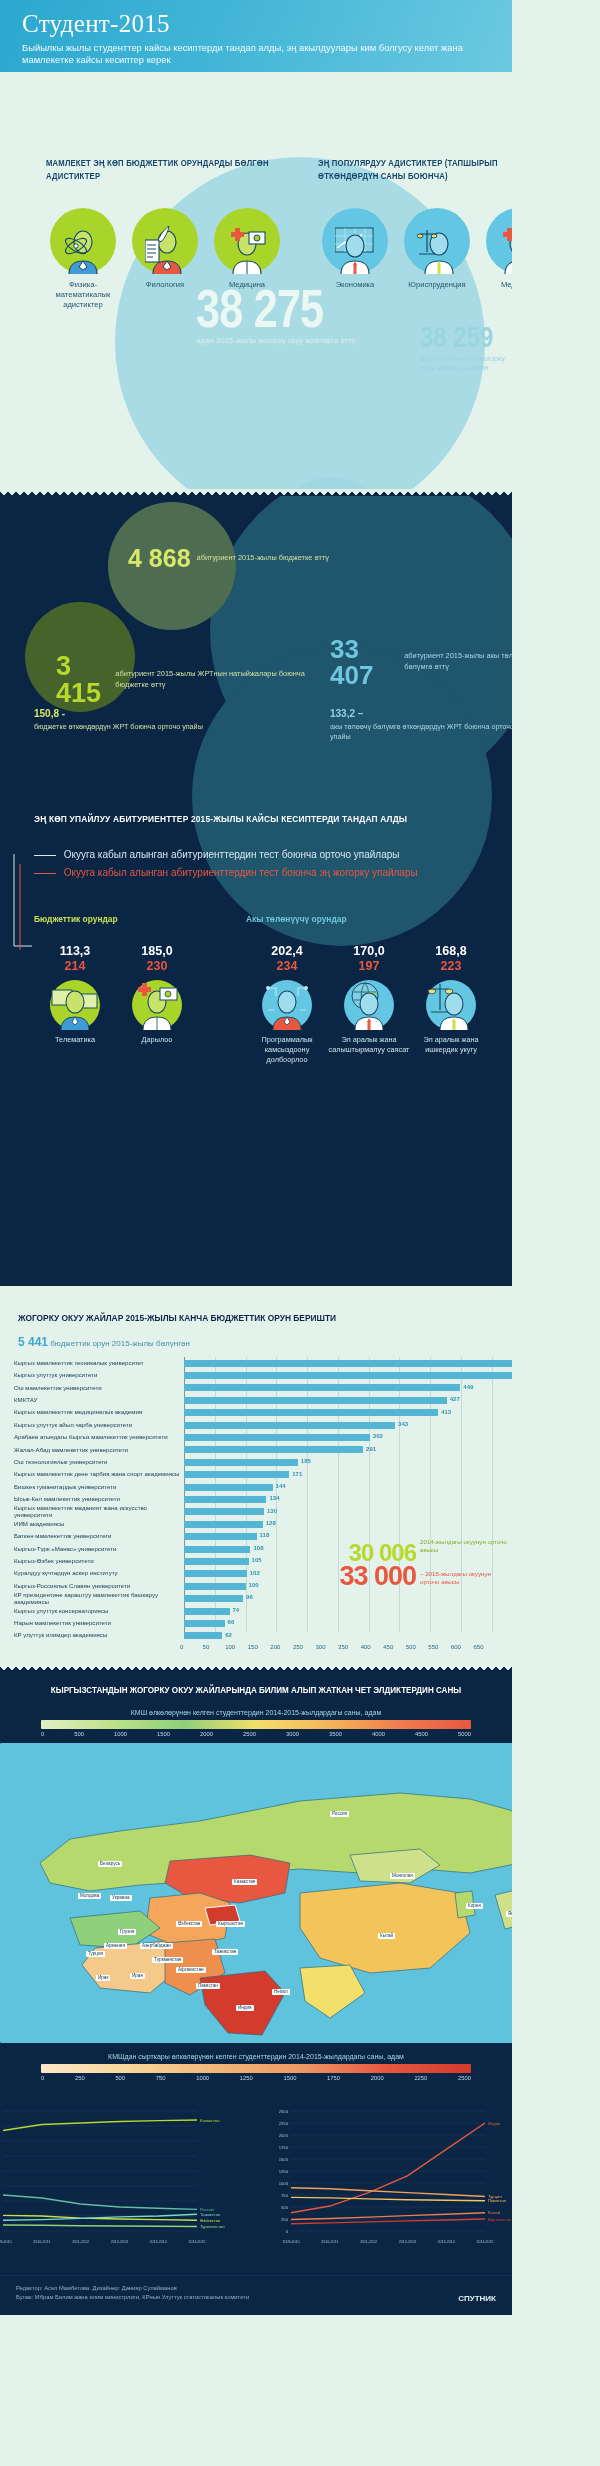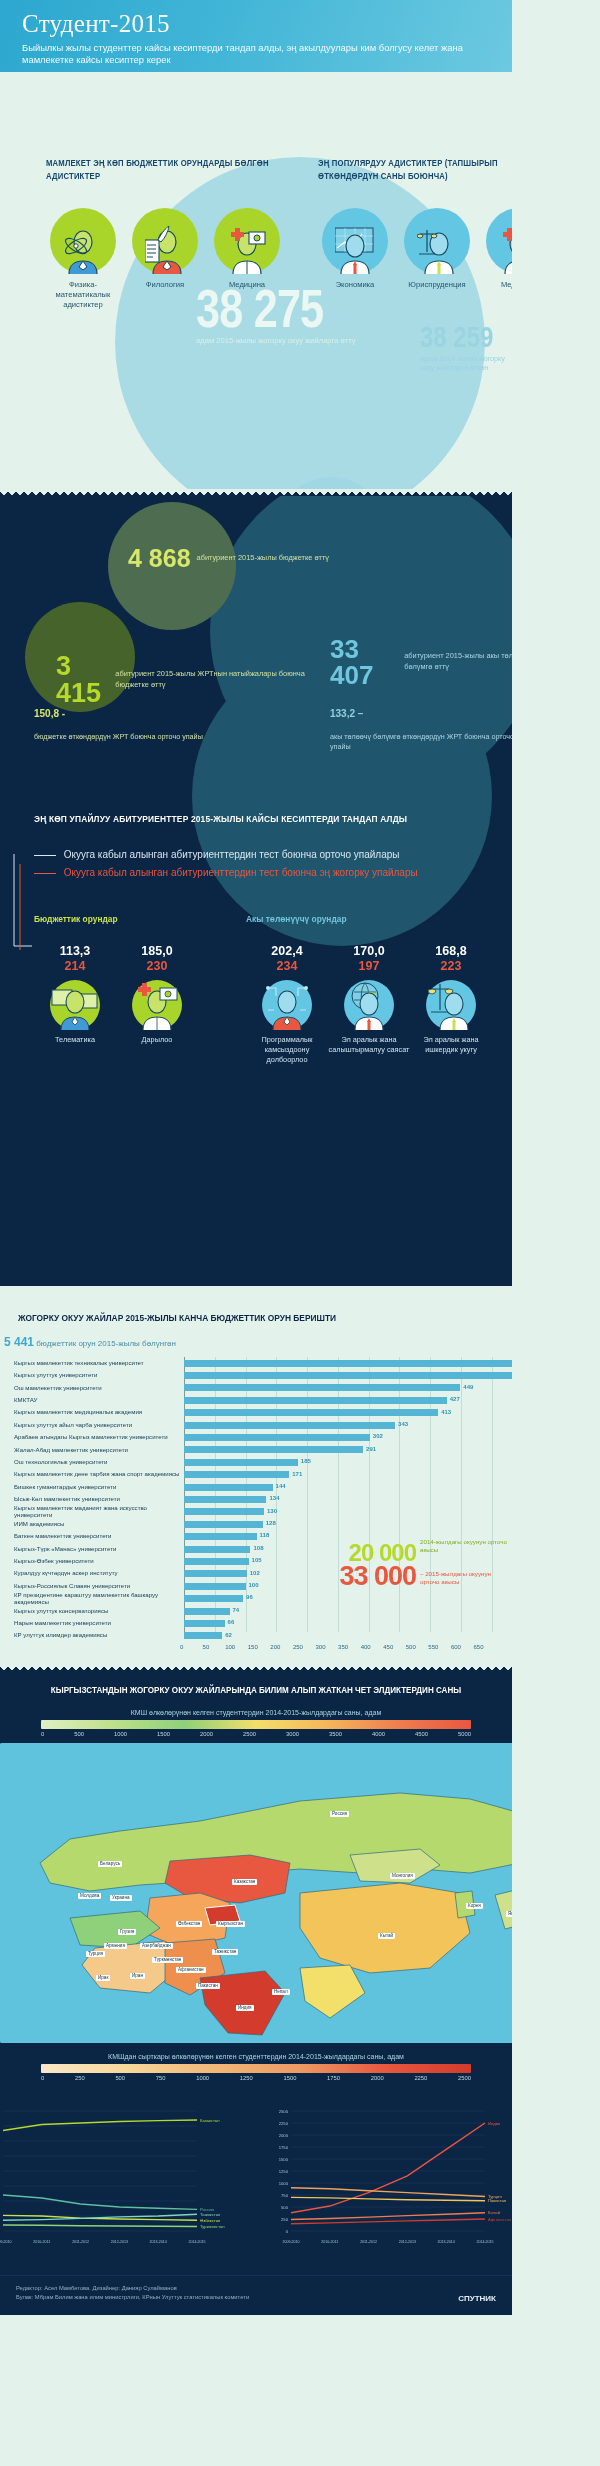--- a/index.html
+++ b/index.html
@@ -98,21 +98,21 @@
     border-radius:50%; background:#46632c;
   }
   .stat { position:absolute; display:flex; align-items:center; gap:6px;}
   .stat .n { font-weight:700; font-size:25px; line-height:1;}
   .stat .t { font-size:7.4px; line-height:1.45;}
   .lime .n { color:#d7e86b;} .lime .t { color:#cfe0a0;}
   .lime2 .n { color:#b6d92c; font-size:27px;} .lime2 .t { color:#cfe0a0;}
   .cyan .n { color:#6fc6dd; font-size:26px;} .cyan .t { color:#a8d5e2;}
   .foot { position:absolute;}
   .foot .h { font-weight:700; font-size:10px; line-height:1.2;}
-  .foot .s { font-size:7.2px; line-height:1.45; margin-top:12px;}
+  .foot .s { font-size:7.2px; line-height:1.45; margin-top:2px;}
   .foot.y .h { color:#d7e86b;} .foot.y .s { color:#cfe0a0;}
   .foot.c .h { color:#8fd2e2;} .foot.c .s { color:#a8d5e2;}
 
   .s2h {
     font-weight:700; font-size:9px; color:#fff; letter-spacing:.2px;
     transform:scaleX(.93); transform-origin:left;
   }
   .legend { font-size:10px; line-height:1.8;}
   .legend .a { color:#d9e7ee;} .legend .b { color:#e8573f;}
   .grp-title { font-weight:700; font-size:8.4px;}
@@ -122,21 +122,21 @@
   .pv2 { color:#e8573f; font-weight:700; font-size:12.5px; margin-top:1px;}
   .pdisc { width:50px; height:50px; border-radius:50%; margin:7px auto 0;}
   .plbl { font-size:7.3px; color:#cfe3ee; line-height:1.35; margin-top:5px;}
 
   
   .s3 { background:#e4f2ec; padding:16px 0 14px 0; position:relative;}
   .s3 h2 {
     font-weight:700; font-size:9px; color:#0b2545; margin:4px 0 0 18px;
     transform:scaleX(.93); transform-origin:left;
   }
-  .s3 .sub { margin:12px 0 8px 4px; font-size:8px; color:#4a8fa8;}
+  .s3 .sub { margin:12px 0 8px 18px; font-size:8px; color:#4a8fa8;}
   .s3 .sub b { font-size:12px; color:#3fa8cc; font-weight:700;}
   .chartbox { position:relative; margin:0 12px 0 14px; }
   .barrow { display:flex; align-items:center; height:12.4px;}
   .bname { width:170px; font-size:6.1px; color:#123b52; line-height:1.1; text-align:left; padding-right:4px;}
   .btrack { flex:1; position:relative; height:12.4px;}
   .bfill { position:absolute; left:0; top:2.7px; height:7px; background:#54b6d4;}
   .bval { position:absolute; top:2px; font-size:6px; color:#2f93b5; font-weight:700;}
   .gridv { position:absolute; top:0; bottom:18px; width:1px; background:#c3ddd6;}
   .gridv.first { background:#7e9a95; width:1px;}
   .axis { display:flex; margin-left:170px; margin-top:2px;}
@@ -626,21 +626,21 @@
           <span>350</span>
           <span>400</span>
           <span>450</span>
           <span>500</span>
           <span>550</span>
           <span>600</span>
           <span>650</span>
         </div>
       </div>
     <div class="overlay-num">
-      <div class="a">20 000</div>
+      <div class="a">30 006</div>
       <div class="b">33 000</div>
     </div>
     <div class="overlay-cap">
       <div class="c1">2014-жылдагы окуунун орточо акысы</div>
       <div class="c2">– 2015-жылдагы окуунун орточо акысы</div>
     </div>
   </div>
 
   <div class="zig dark"></div>
 

